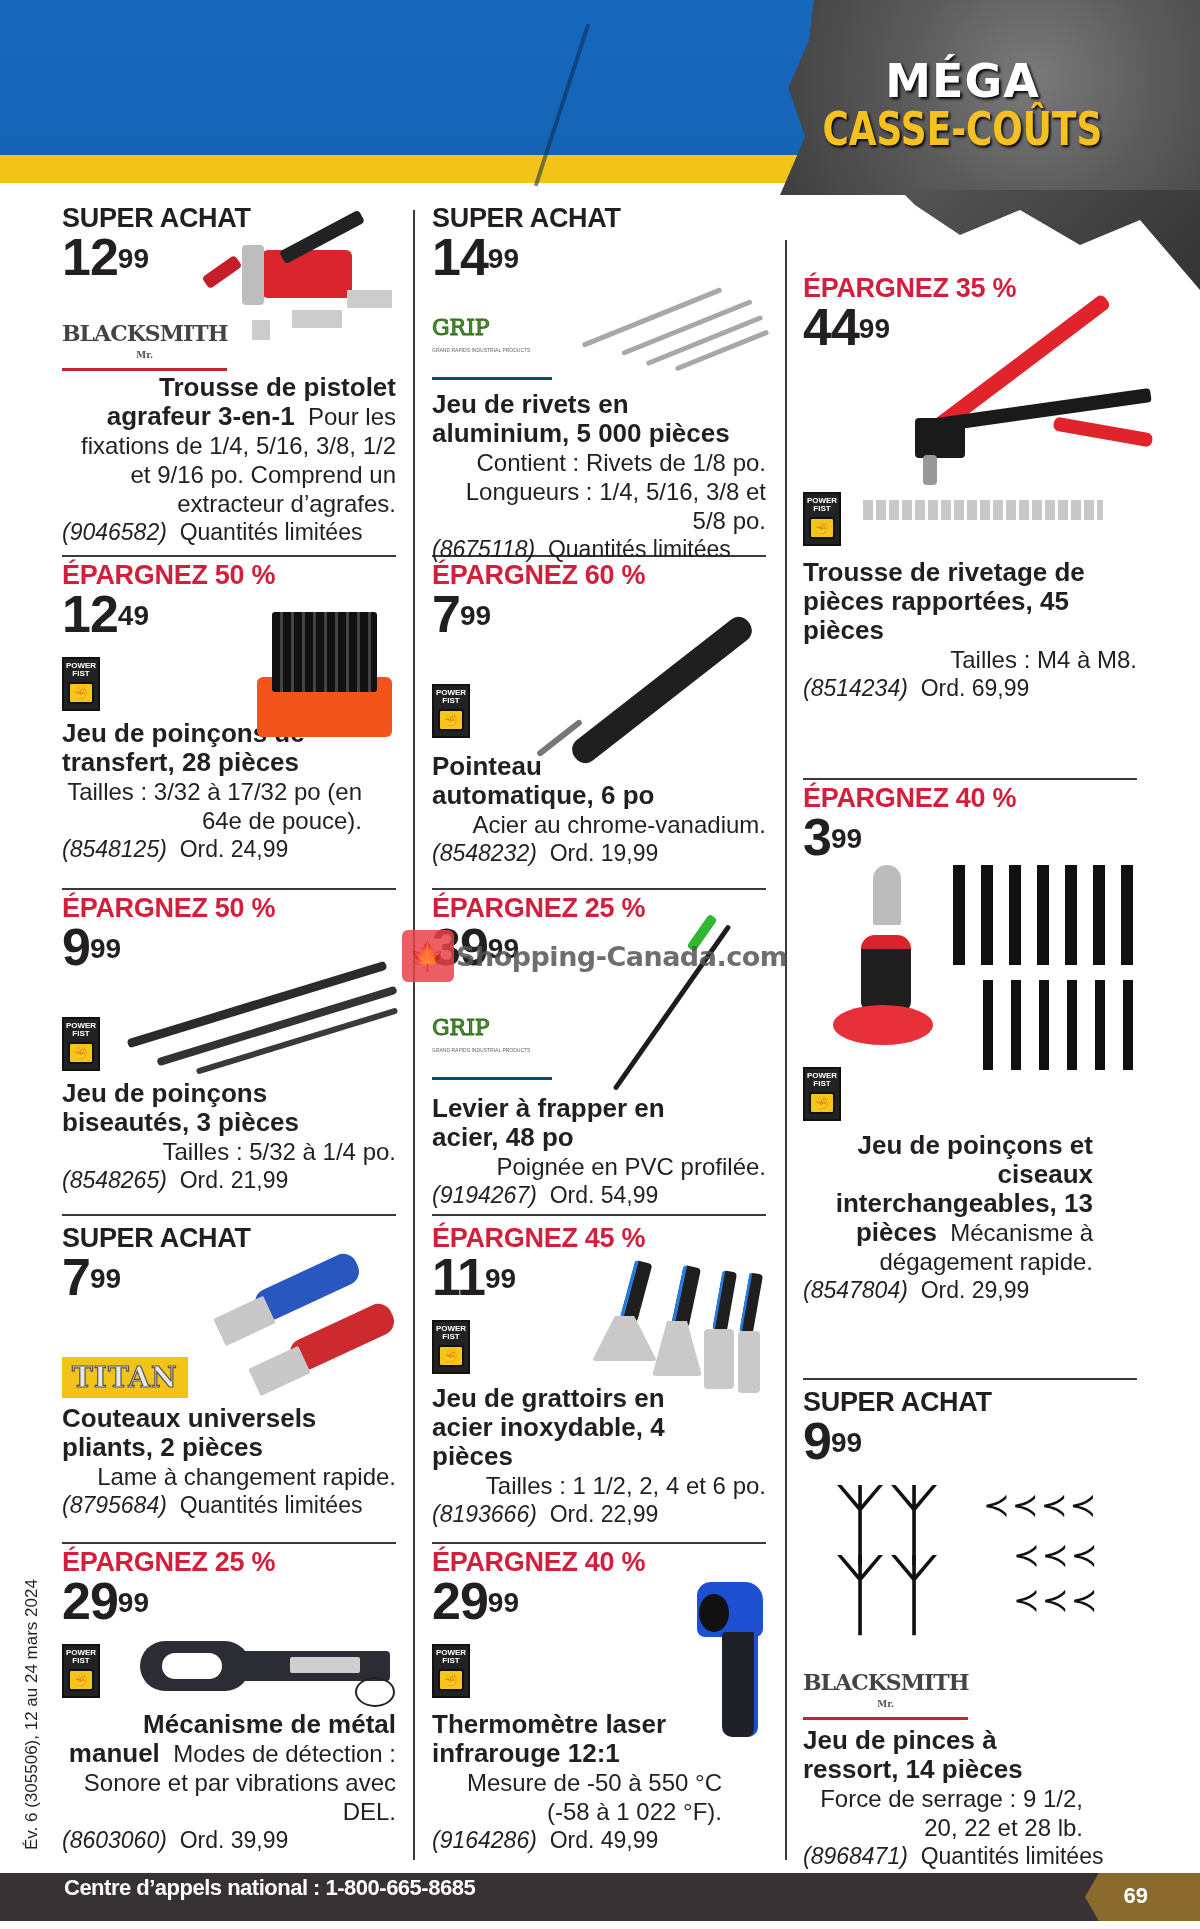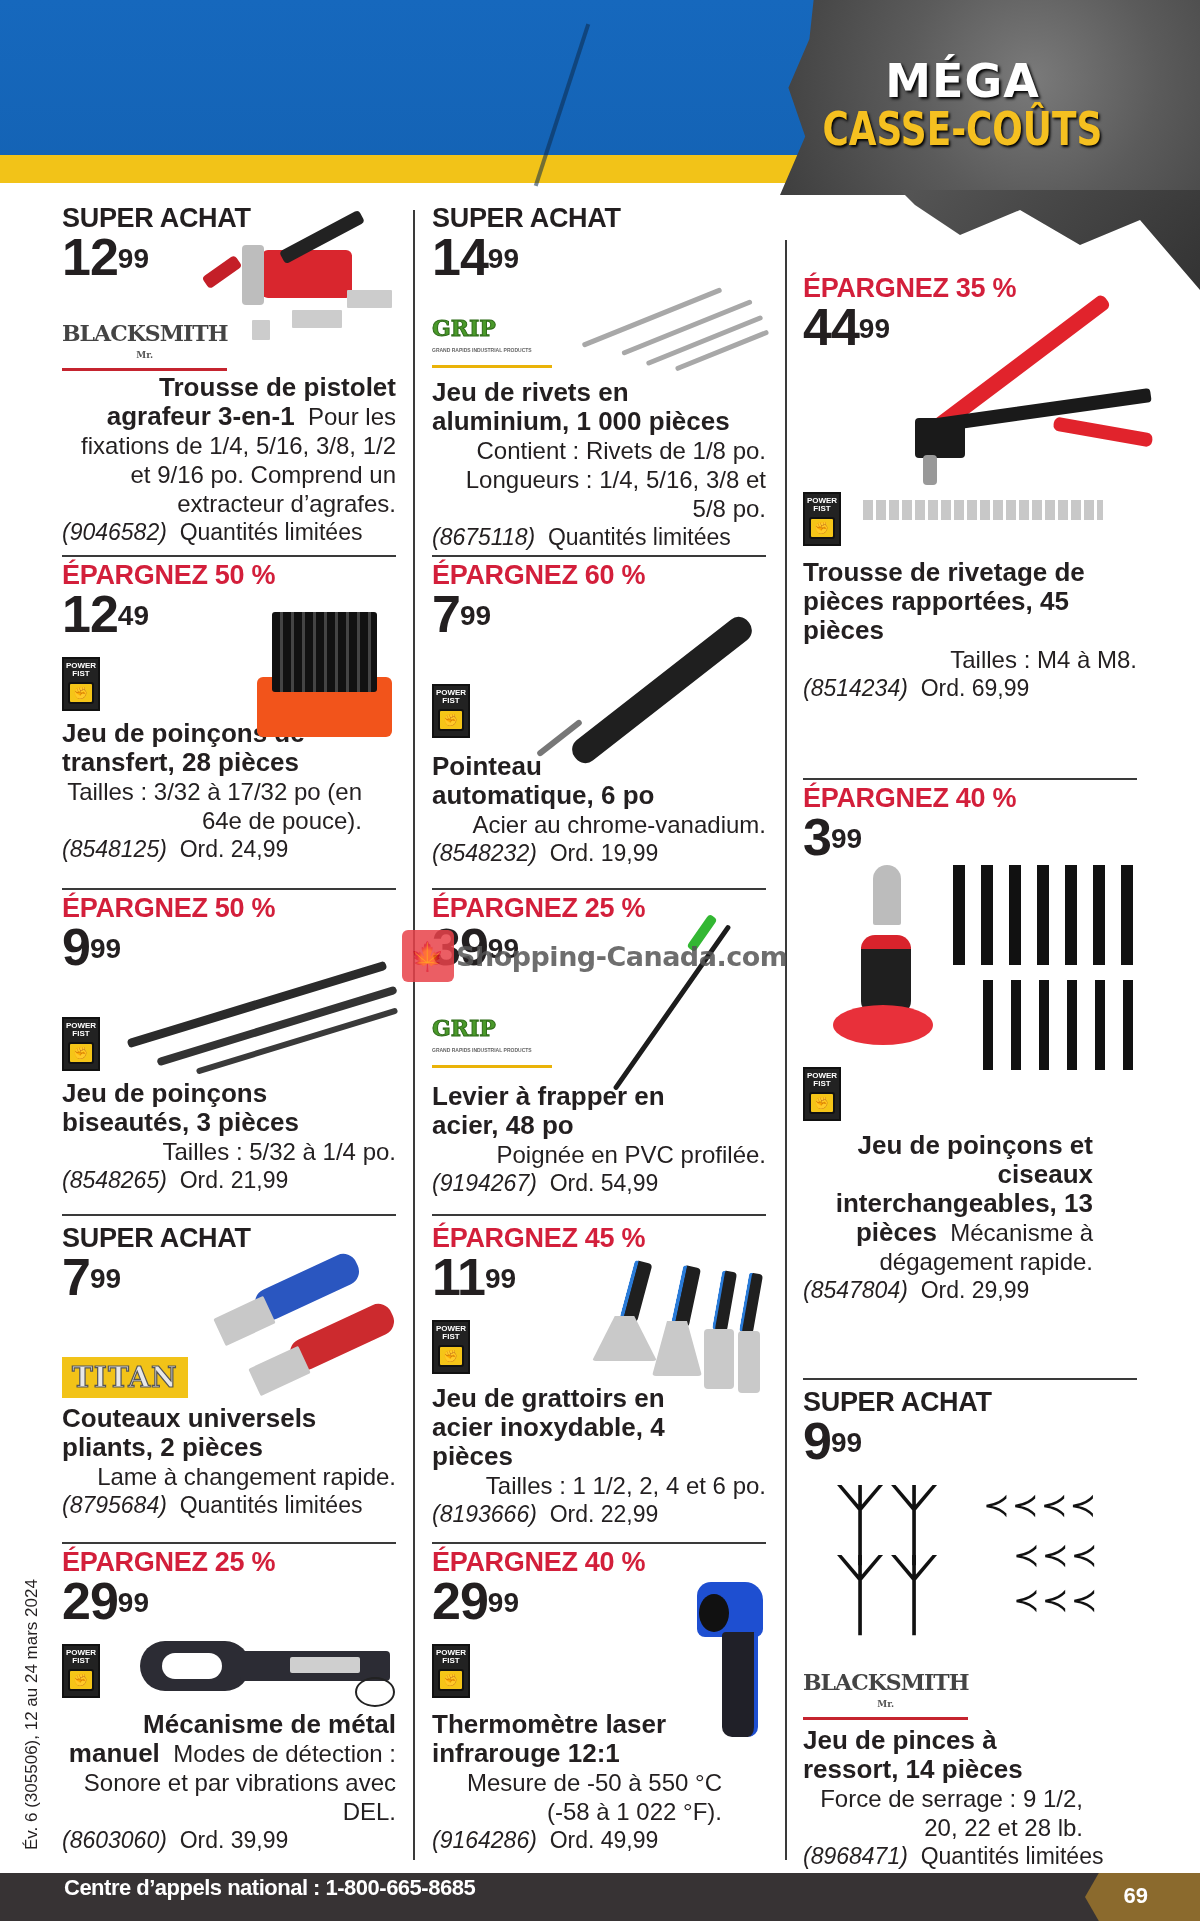--- a/index.html
+++ b/index.html
@@ -41,21 +41,21 @@
   .sku .code { font-style: italic; }
 
   .img { position: absolute; }
   
   .brand { display: inline-block; }
   .pf-logo { width: 38px; height: 54px; background: #222; border: 2px solid #111; display: flex; flex-direction: column; align-items: center; padding-top: 3px; }
   .pf-logo .t { color: #fff; font-size: 8px; font-weight: bold; line-height: 8px; text-align: center; }
   .pf-logo .fist { margin-top: 4px; width: 26px; height: 22px; background: #f5c518; border: 2px solid #111; border-radius: 3px; display: flex; align-items: center; justify-content: center; font-size: 12px; color: #111; }
   .bs-logo { font-family: "DejaVu Serif", serif; font-weight: bold; font-size: 22px; color: #444; letter-spacing: -1px; border-bottom: 3px solid #c5242f; line-height: 22px; padding-bottom: 2px; }
   .bs-logo small { display: block; font-size: 9px; text-align: center; color: #555; letter-spacing: 0; }
-  .grip-logo { font-family: "DejaVu Serif", serif; font-weight: bold; font-size: 22px; color: #4a9a2a; -webkit-text-stroke: 1px #2e6b19; border-bottom: 3px solid #eab308; padding-bottom: 4px; width: 120px; line-height: 22px; }
+  .grip-logo { font-family: "DejaVu Serif", serif; font-weight: normal; font-size: 22px; color: #4a9a2a; -webkit-text-stroke: 1px #2e6b19; border-bottom: 3px solid #0c4a6e; padding-bottom: 16px; width: 120px; line-height: 22px; }
   .grip-logo small { display: block; font-size: 5px; color: #666; -webkit-text-stroke: 0; font-family: "Liberation Sans", sans-serif; }
   .titan-logo { background: #f2c318; padding: 4px 10px; font-family: "DejaVu Serif", serif; font-weight: bold; font-size: 28px; color: #e8e8e8; -webkit-text-stroke: 1.2px #555; letter-spacing: 1px; }
 
   
   .bar { position: absolute; border-radius: 4px; }
 
   
   .footer { position: absolute; left: 0; top: 1873px; width: 1200px; height: 48px; background: #373334; }
   .footer-text { position: absolute; left: 64px; top: 2px; color: #fff; font-size: 22px; font-weight: bold; letter-spacing: -0.5px; }
   .page-num { position: absolute; right: 0; top: 0; width: 115px; height: 48px; background: #8b6a2d; clip-path: polygon(12% 0, 100% 0, 100% 100%, 12% 100%, 0 50%); }
@@ -180,21 +180,21 @@
   <div class="item" style="height:357px; padding-top:4px;">
     <div class="tag super">SUPER ACHAT</div>
     <div class="price"><span>14</span><sup>99</sup></div>
     <div class="img" style="left:145px; top:80px; width:190px; height:90px;">
       <div class="bar" style="left:0;top:35px;width:150px;height:5px;background:#a8a8a8;transform:rotate(-22deg);"></div>
       <div class="bar" style="left:40px;top:45px;width:140px;height:5px;background:#a8a8a8;transform:rotate(-22deg);"></div>
       <div class="bar" style="left:65px;top:58px;width:125px;height:5px;background:#a8a8a8;transform:rotate(-22deg);"></div>
       <div class="bar" style="left:95px;top:68px;width:100px;height:5px;background:#a8a8a8;transform:rotate(-22deg);"></div>
     </div>
     <div class="brand grip-logo" style="margin-top:35px;"><span>GRIP</span><small>GRAND RAPIDS INDUSTRIAL PRODUCTS</small></div>
-    <div class="pname" style="margin-top:10px;">Jeu de rivets en aluminium, 1 000 pièces</div>
+    <div class="pname" style="margin-top:10px;">Jeu de rivets en aluminium, 5 000 pièces</div>
     <div class="pdesc">Contient : Rivets de 1/8 po. Longueurs : 1/4, 5/16, 3/8 et 5/8 po.</div>
     <div class="sku"><span class="code">(8675118)</span>&nbsp; <span>Quantités limitées</span></div>
   </div>
 
   <div class="item" style="height:333px; padding-top:4px;">
     <div class="tag save">ÉPARGNEZ 60 %</div>
     <div class="price"><span>7</span><sup>99</sup></div>
     <div class="img" style="left:100px; top:50px; width:235px; height:150px;">
       <div class="bar" style="left:20px;top:70px;width:220px;height:26px;background:#1f1f1f;border-radius:12px;transform:rotate(-38deg);"></div>
       <div class="bar" style="left:0;top:128px;width:55px;height:6px;background:#777;transform:rotate(-38deg);"></div>

